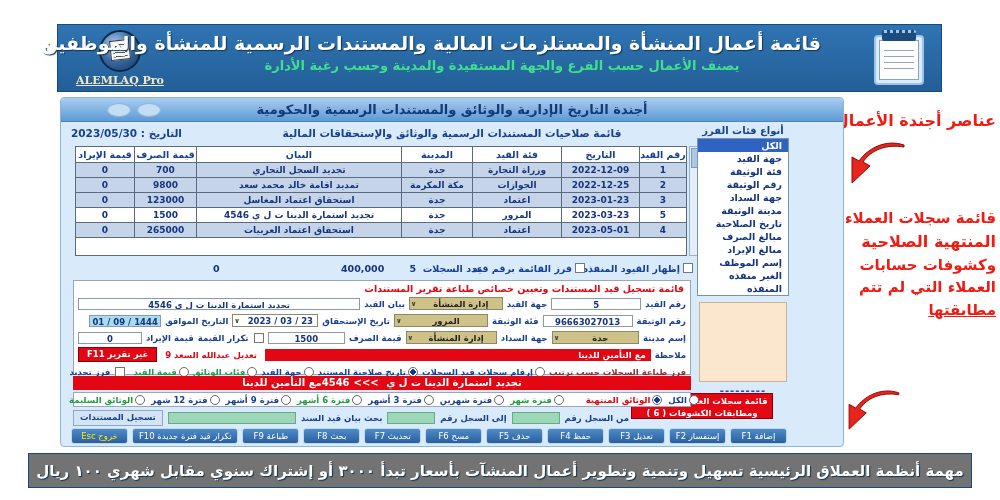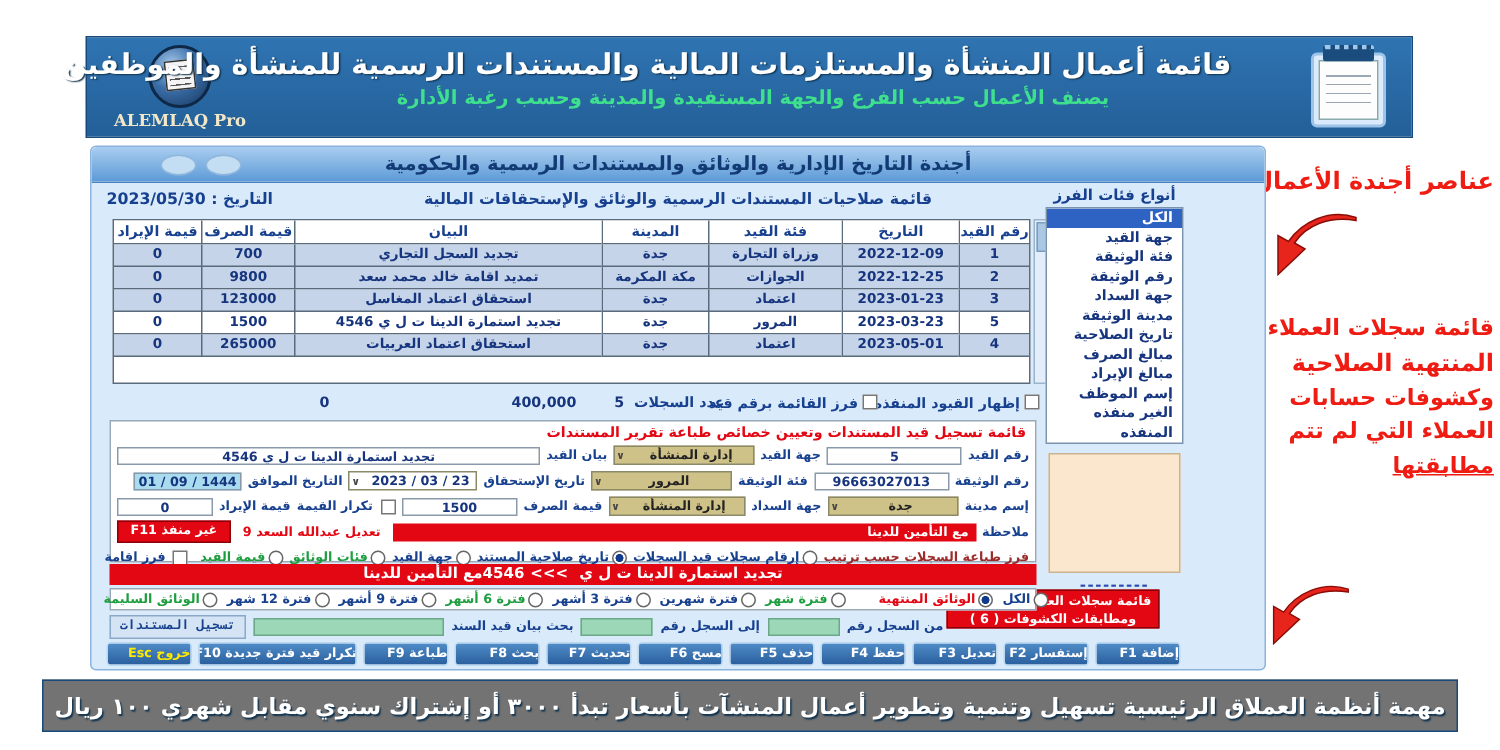--- a/index.html
+++ b/index.html
@@ -4,21 +4,21 @@
 <style>
   html,body{margin:0;padding:0;}
   body{width:1000px;height:500px;background:#fff;font-family:"DejaVu Sans",sans-serif;position:relative;overflow:hidden;direction:rtl;}
 
   
   .header{position:absolute;left:57px;top:24px;width:883px;height:66px;background:linear-gradient(#2f74b2,#235f98);border:1px solid #174a7c;}
   .logo{position:absolute;left:8px;top:3px;width:108px;height:60px;display:flex;flex-direction:column;align-items:center;justify-content:center;}
   .globe{width:38px;height:38px;border-radius:50%;background:radial-gradient(circle at 35% 30%,#a6c9ec,#3a6ea8 45%,#16365e);border:2px solid #0e2947;position:relative;}
   .globe-doc{position:absolute;left:9px;top:8px;width:18px;height:18px;background:#f4f4f4;border:1px solid #333;transform:rotate(-6deg);}
   .globe-doc-lines{position:absolute;left:2px;top:3px;right:2px;bottom:2px;background:repeating-linear-gradient(to bottom,#555 0 1px,transparent 1px 4px);}
-  .logo-text{color:#f2e8c9;font-size:11px;font-weight:bold;font-family:"DejaVu Serif",serif;margin-top:2px;white-space:nowrap;}
+  .logo-text{color:#f2e8c9;font-size:11px;font-weight:bold;font-family:"DejaVu Serif",serif;margin-top:2px;white-space:nowrap;text-decoration:underline;}
   .htitles{position:absolute;right:120px;left:125px;top:7px;text-align:center;}
   .htitle{color:#ffffff;font-size:19px;font-weight:bold;white-space:nowrap;text-shadow:1px 1px 1px #12344f;}
   .hsub{color:#3fe08d;font-size:13px;font-weight:bold;margin-top:4px;white-space:nowrap;}
   .clipboard{position:absolute;right:12px;top:5px;width:60px;height:56px;}
   .clip-body{position:absolute;top:5px;left:5px;right:5px;bottom:1px;background:#dbeafc;border:2px solid #9cc4e8;border-radius:4px;}
   .clip-paper{position:absolute;inset:3px;background:#fdfdfd;border:1px solid #8aa;}
   .clip-lines{position:absolute;left:4px;right:4px;top:9px;height:24px;background:repeating-linear-gradient(to bottom,#9aa7b5 0 1px,transparent 1px 6px);}
   .clip-top{position:absolute;top:0;left:50%;transform:translateX(-50%);width:34px;height:8px;background:#1b4c7e;border-radius:2px;border-top:3px dotted #9fc8ea;}
 
   
@@ -84,25 +84,25 @@
   .radio{display:inline-block;width:8px;height:8px;border:1px solid #666;border-radius:50%;background:#fff;}
   .radio.on{background:radial-gradient(circle,#123a8c 0 45%,#fff 50%);}
   .rlabel{font-size:8.5px;font-weight:bold;}
   .cbopt{display:inline-flex;align-items:center;gap:2px;white-space:nowrap;}
 
   .banner{position:absolute;left:12px;top:278px;width:618px;height:14px;background:#e30613;color:#fff;font-size:10px;font-weight:bold;text-align:center;line-height:14px;box-sizing:border-box;white-space:nowrap;}
   .ltr{direction:ltr;unicode-bidi:bidi-override;margin:0 4px;}
   .periodbox{position:absolute;left:12px;top:294px;width:618px;height:15px;background:#fff;border:1px solid #98a8b8;box-sizing:border-box;display:flex;direction:rtl;align-items:center;justify-content:center;gap:2px;}
   .searchrow{position:absolute;left:12px;top:312px;width:556px;height:16px;display:flex;direction:rtl;align-items:center;gap:5px;font-size:8.5px;font-weight:bold;color:#17408f;}
   .sfield{background:#9cd8b8;border:1px solid #6aa888;height:12px;box-sizing:border-box;}
-  .regbtn{background:#d4e4f4;border:1px solid #8aa8c8;color:#17408f;height:14px;line-height:13px;font-size:8.5px;font-weight:bold;padding:0 6px;white-space:nowrap;text-align:center;font-family:Liberation Mono, monospace;}
+  .regbtn{background:#d4e4f4;border:1px solid #8aa8c8;color:#17408f;height:14px;line-height:13px;font-size:8.5px;font-weight:bold;padding:0 6px;white-space:nowrap;text-align:center;}
 
   
   .toolbar{position:absolute;left:10px;top:330px;width:716px;height:16px;display:flex;direction:rtl;gap:4px;}
-  .tbtn{flex:1;background:linear-gradient(#4f8cc7,#2a5f9e);border:1px solid #bcd8ef;border-radius:3px;color:#fff;font-size:8.5px;font-weight:bold;text-align:right;line-height:14px;white-space:nowrap;overflow:hidden;}
+  .tbtn{flex:1;background:linear-gradient(#4f8cc7,#2a5f9e);border:1px solid #bcd8ef;border-radius:3px;color:#fff;font-size:8.5px;font-weight:normal;text-align:center;line-height:14px;white-space:nowrap;overflow:hidden;}
   .tbtn.wide{flex:1.9;}
   .tbtn.exit{color:#ffe900;}
 
   
   .footer{position:absolute;left:28px;top:453px;width:944px;height:35px;background:#737373;border:1px solid #174a7c;color:#fff;font-weight:bold;font-size:15px;text-align:center;line-height:34px;box-sizing:border-box;white-space:nowrap;text-shadow:1px 1px 1px #12344f;}
 </style>
 </head>
 <body>
 
 <div class="header">
@@ -281,21 +281,21 @@
           <span class="flabel">تكرار القيمة</span>
         </span>
       <span class="flabel">قيمة الإيراد</span>
       <span class="field w66">0</span>
     </div>
 
     <div class="frow">
       <span class="flabel">ملاحظة</span>
       <span class="notebar">مع التأمين للدينا</span>
       <span class="editnote">تعديل عبدالله السعد 9</span>
-      <span class="redbtn">غير منفذ F11</span>
+      <span class="redbtn">غير تقرير F11</span>
     </div>
 
     <div class="frow">
       <span class="sortlbl">فرز طباعة السجلات حسب ترتيب</span>
       <span style="display:inline-flex;align-items:center;">
           <span class="ropt">
             <span class="radio"></span>
             <span class="rlabel" style="color: rgb(23, 64, 143);">إرقام سجلات قيد السجلات</span>
           </span>
           <span class="ropt">
@@ -310,21 +310,21 @@
             <span class="radio"></span>
             <span class="rlabel" style="color: rgb(31, 158, 64);">فئات الوثائق</span>
           </span>
           <span class="ropt">
             <span class="radio"></span>
             <span class="rlabel" style="color: rgb(31, 158, 64);">قيمة القيد</span>
           </span>
         </span>
       <span class="cbopt">
           <span class="cbx"></span>
-          <span class="rlabel" style="color:#17408f">فرز اقامة</span>
+          <span class="rlabel" style="color:#17408f">فرز تجديد</span>
         </span>
     </div>
   </div>
 
   <div class="banner">
     <span>تجديد استمارة الدينا ت ل ي 4546</span><span class="ltr">&lt;&lt;&lt;</span><span>مع التأمين للدينا</span>
   </div>
 
   <div class="periodbox">
       <span class="ropt">

